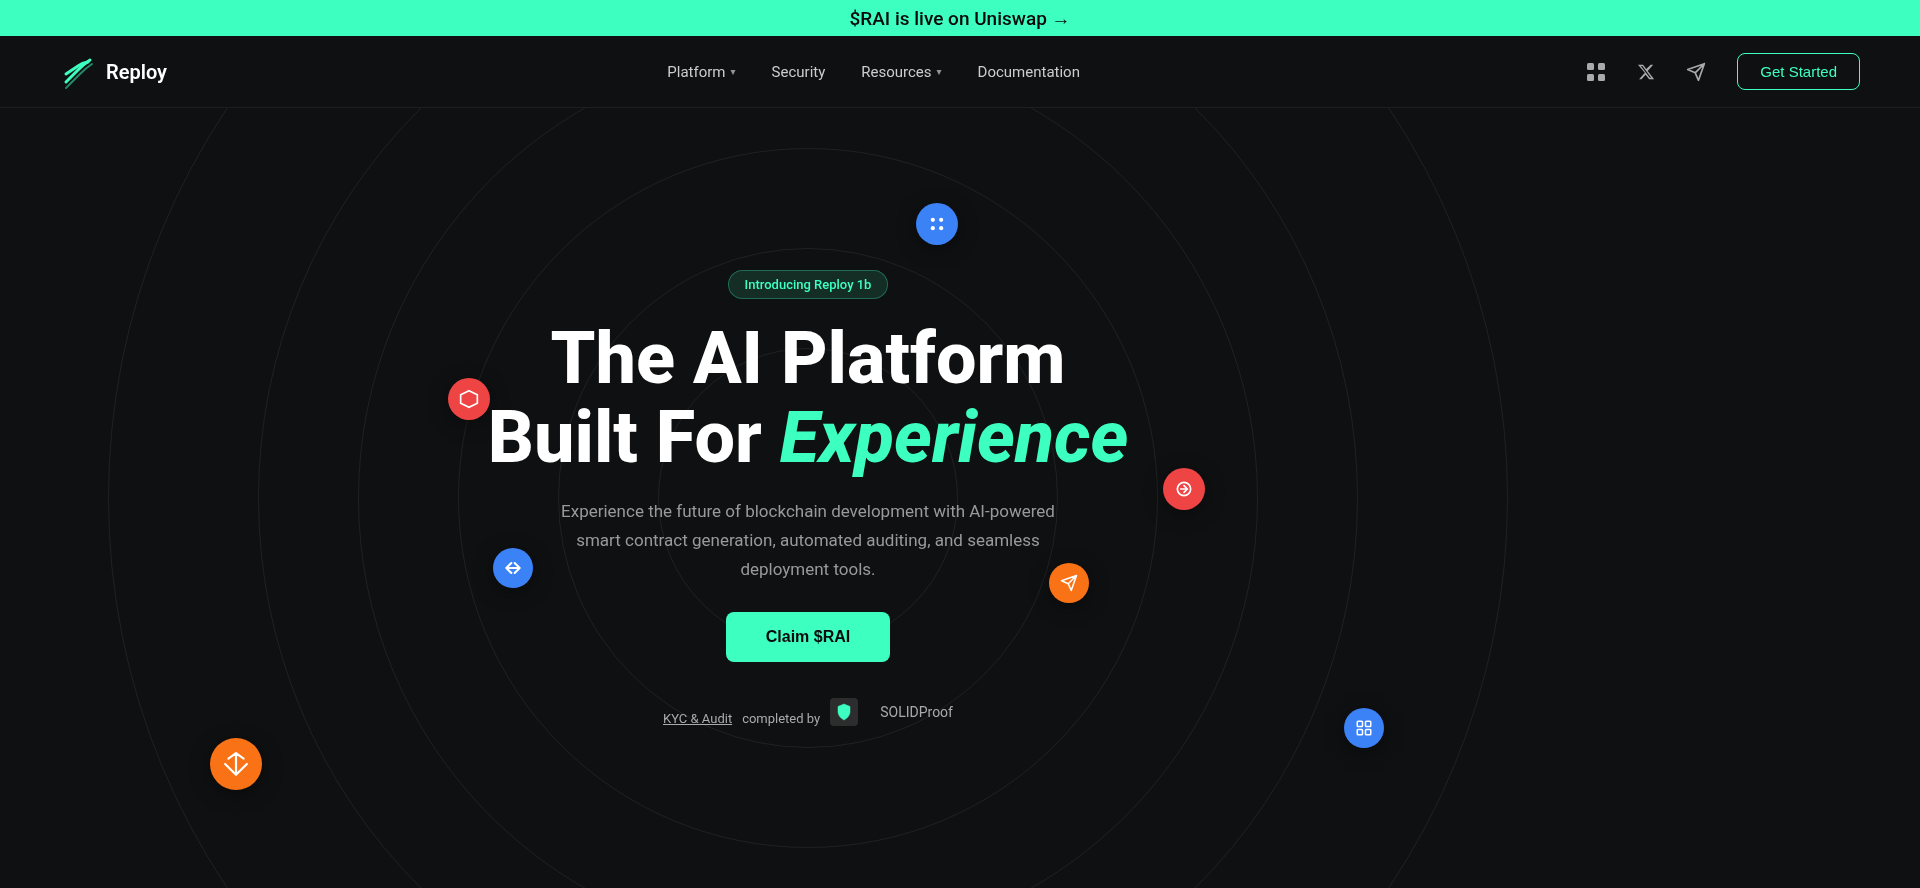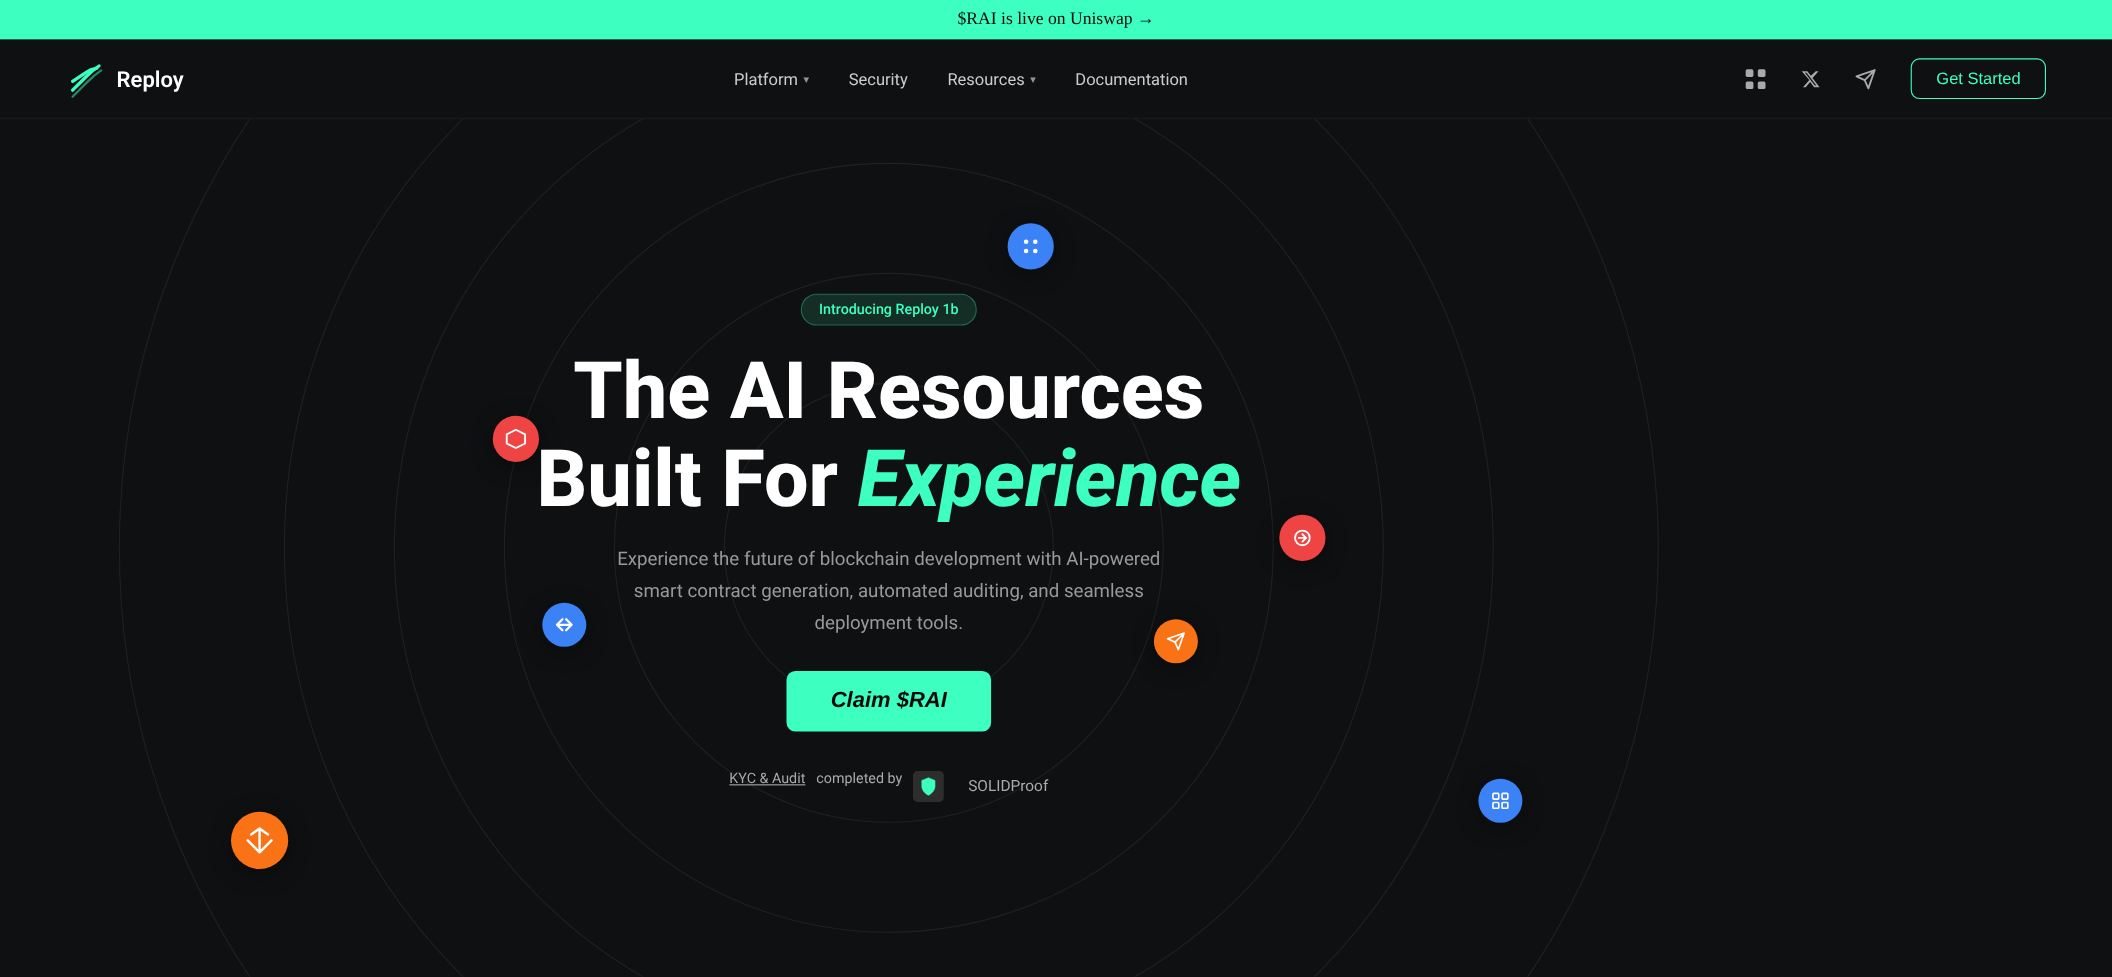--- a/index.html
+++ b/index.html
@@ -16,23 +16,22 @@
     .top-banner {
       background: #3dffc0;
       height: 36px;
       display: flex;
       align-items: center;
       justify-content: center;
       cursor: pointer;
     }
     .top-banner span {
       color: #0a0a0a;
-      font-size: 16px;
+      font-size: 19px;
       font-weight: 500;
-      font-family: Liberation Serif, serif;
     }
 
     
     .navbar {
       display: flex;
       align-items: center;
       justify-content: space-between;
       padding: 0 60px;
       height: 72px;
       background: #0f1011;
@@ -232,29 +231,28 @@
       color: #999;
       line-height: 1.7;
       max-width: 520px;
     }
     .claim-btn {
       background: #3dffc0;
       color: #0a0a0a;
       border: none;
       padding: 16px 40px;
       border-radius: 8px;
-      font-size: 20px;
+      font-size: 16px;
       font-weight: 600;
       cursor: pointer;
       margin-top: 8px;
-      font-style: italic;
     }
     .kyc-bar {
       display: flex;
-      align-items: flex-start;
+      align-items: flex-end;
       gap: 10px;
       margin-top: 16px;
     }
     .kyc-text {
       font-size: 13px;
       color: #aaa;
       text-decoration: underline;
       cursor: pointer;
     }
     .kyc-completed {
@@ -399,21 +397,21 @@
       <rect x="14" y="3" width="7" height="7" rx="1" stroke="white" stroke-width="2"></rect>
       <rect x="3" y="14" width="7" height="7" rx="1" stroke="white" stroke-width="2"></rect>
       <rect x="14" y="14" width="7" height="7" rx="1" stroke="white" stroke-width="2"></rect>
     </svg>
   </div>
 
   <div class="hero-content">
     <div class="intro-badge">Introducing Reploy 1b</div>
 
     <h1 class="hero-title">
-      <span>The AI Resources</span><br>
+      <span>The AI Platform</span><br>
       <span>Built For </span><span class="highlight">Experience</span>
     </h1>
 
     <p class="hero-subtitle">Experience the future of blockchain development with AI-powered smart contract generation, automated auditing, and seamless deployment tools.</p>
 
     <button class="claim-btn">Claim $RAI</button>
 
     <div class="kyc-bar">
       <span class="kyc-text">KYC &amp; Audit</span>
       <span class="kyc-completed">completed by</span>

